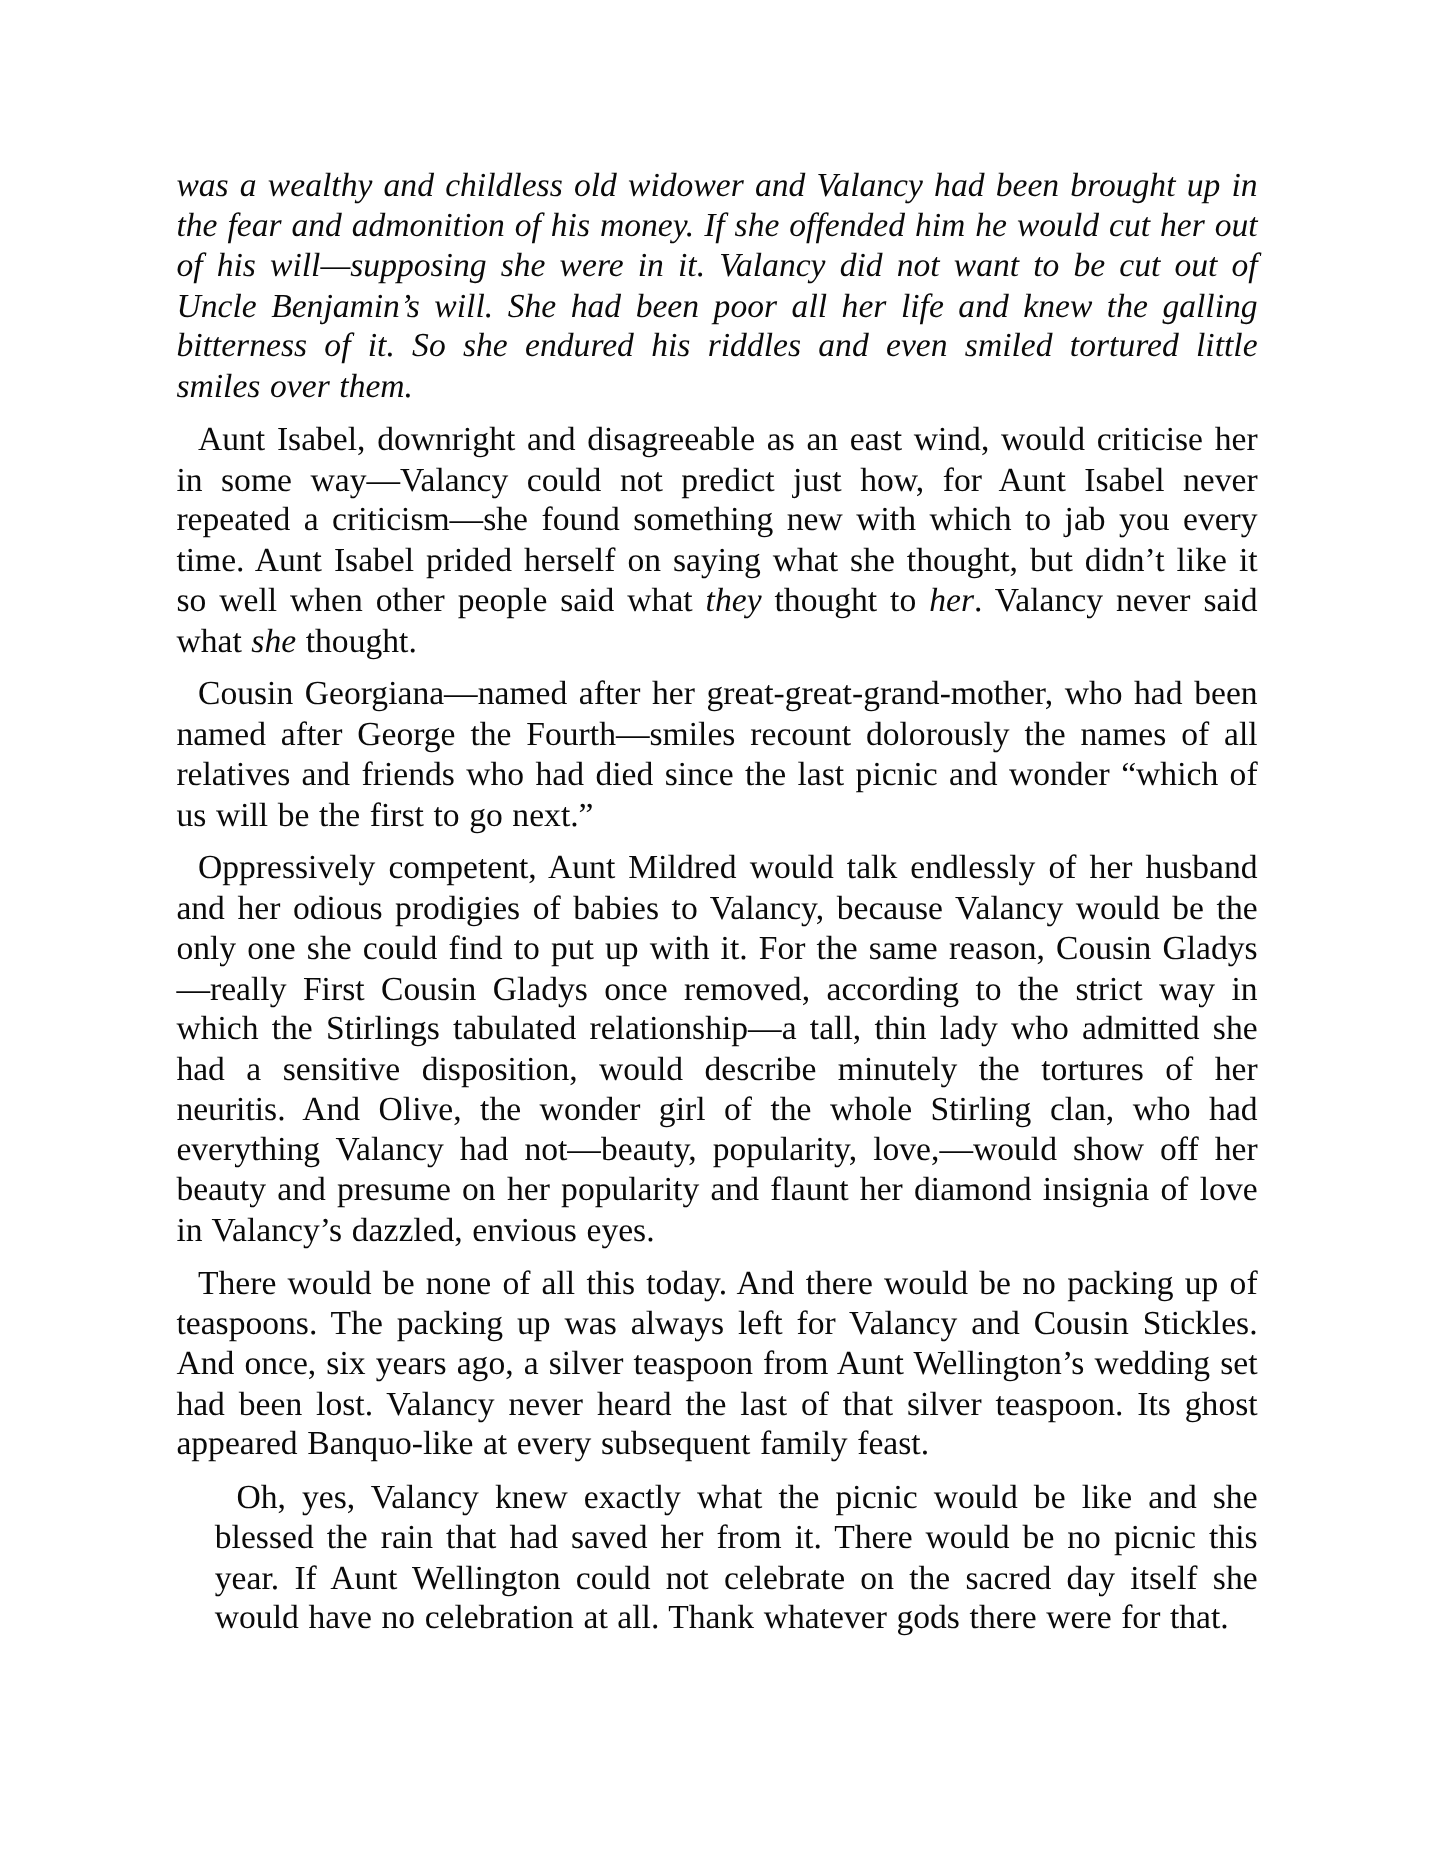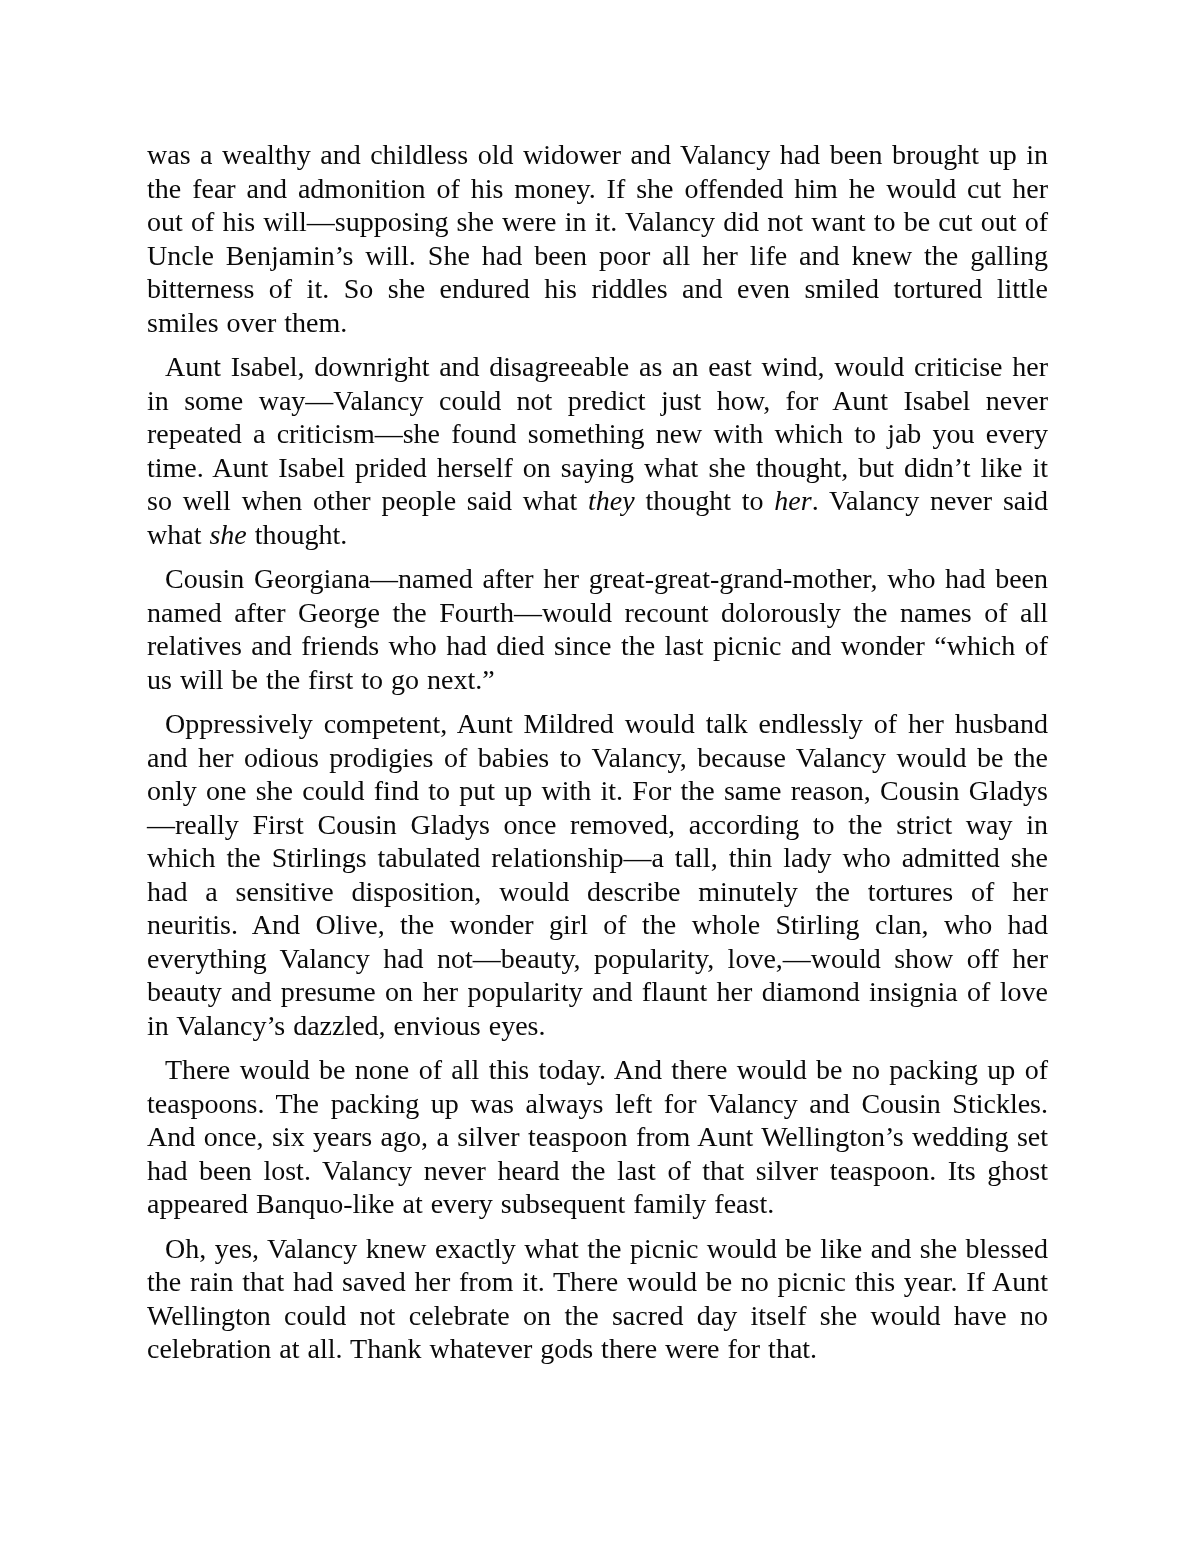--- a/index.html
+++ b/index.html
@@ -24,37 +24,39 @@
     margin: 0 0 11px 0;
     font-size: 28px;
     line-height: 33.5px;
     color: #0a0a0a;
     text-align: justify;
     text-indent: 18px;
     word-spacing: 1px;
   }
   .para.first {
     text-indent: 0;
+    font-style: italic;
   }
   .para:last-child {
     margin-bottom: 0;
+    margin-left: 32px;
   }
   .para em {
   }
 </style>
 </head>
 <body>
 
 <div class="text-column">
 
   <p class="para first"><span>was a wealthy and childless old widower and Valancy had been brought up in the fear and admonition of his money. If she offended him he would cut her out of his will—supposing she were in it. Valancy did not want to be cut out of Uncle Benjamin’s will. She had been poor all her life and knew the galling bitterness of it. So she endured his riddles and even smiled tortured little smiles over them.</span></p>
 
   <p class="para"><span>Aunt Isabel, downright and disagreeable as an east wind, would criticise her in some way—Valancy could not predict just how, for Aunt Isabel never repeated a criticism—she found something new with which to jab you every time. Aunt Isabel prided herself on saying what she thought, but didn’t like it so well when other people said what </span><em>they</em><span> thought to </span><em>her</em><span>. Valancy never said what </span><em>she</em><span> thought.</span></p>
 
-  <p class="para"><span>Cousin Georgiana—named after her great-great-grand-mother, who had been named after George the Fourth—would recount dolorously the names of all relatives and friends who had died since the last picnic and wonder “which of us will be the first to go next.”</span></p>
+  <p class="para"><span>Cousin Georgiana—named after her great-great-grand-mother, who had been named after George the Fourth—smiles recount dolorously the names of all relatives and friends who had died since the last picnic and wonder “which of us will be the first to go next.”</span></p>
 
   <p class="para"><span>Oppressively competent, Aunt Mildred would talk endlessly of her husband and her odious prodigies of babies to Valancy, because Valancy would be the only one she could find to put up with it. For the same reason, Cousin Gladys—really First Cousin Gladys once removed, according to the strict way in which the Stirlings tabulated relationship—a tall, thin lady who admitted she had a sensitive disposition, would describe minutely the tortures of her neuritis. And Olive, the wonder girl of the whole Stirling clan, who had everything Valancy had not—beauty, popularity, love,—would show off her beauty and presume on her popularity and flaunt her diamond insignia of love in Valancy’s dazzled, envious eyes.</span></p>
 
   <p class="para"><span>There would be none of all this today. And there would be no packing up of teaspoons. The packing up was always left for Valancy and Cousin Stickles. And once, six years ago, a silver teaspoon from Aunt Wellington’s wedding set had been lost. Valancy never heard the last of that silver teaspoon. Its ghost appeared Banquo-like at every subsequent family feast.</span></p>
 
   <p class="para"><span>Oh, yes, Valancy knew exactly what the picnic would be like and she blessed the rain that had saved her from it. There would be no picnic this year. If Aunt Wellington could not celebrate on the sacred day itself she would have no celebration at all. Thank whatever gods there were for that.</span></p>
 
 </div>
 
 </body></html>

